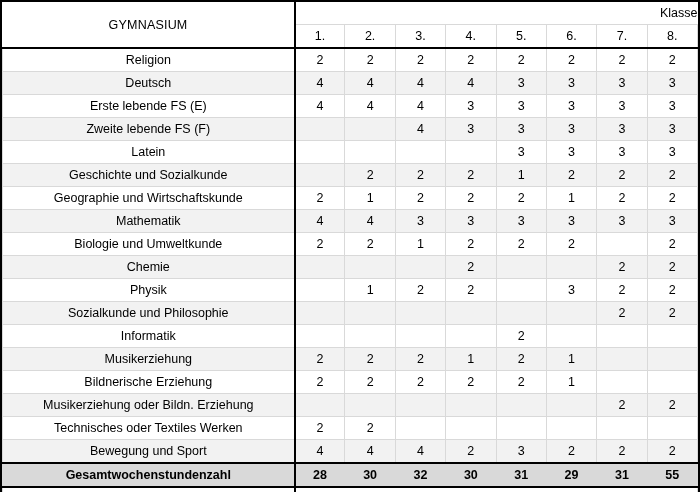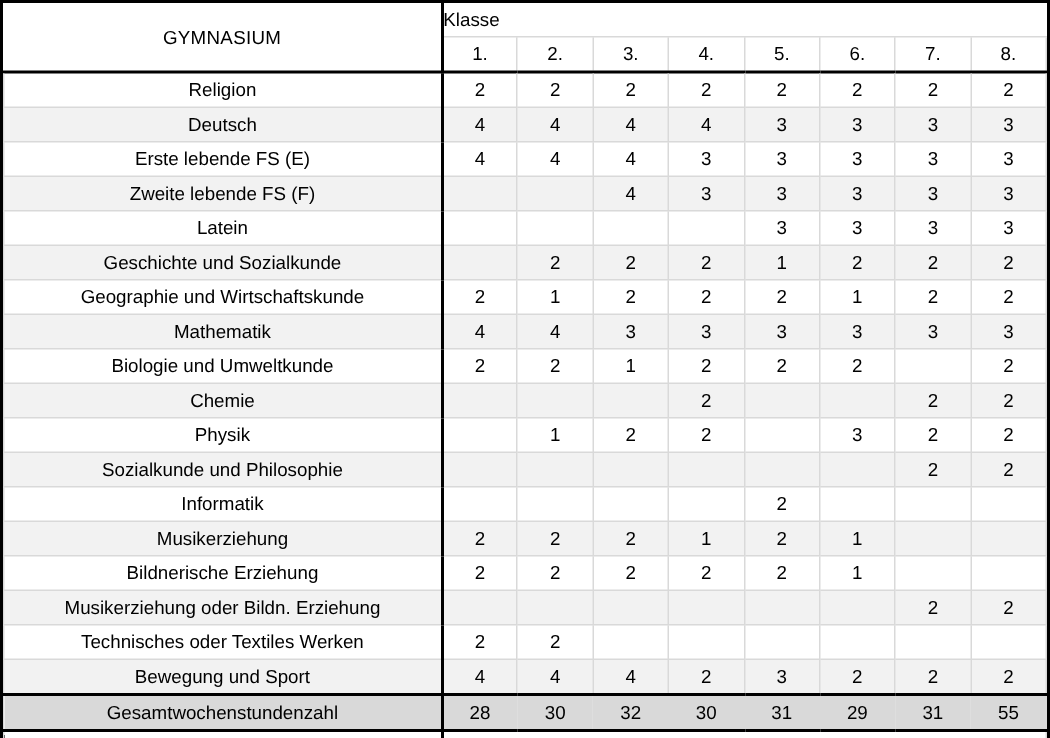--- a/index.html
+++ b/index.html
@@ -44,21 +44,21 @@
     border: none !important;
     border-right: 2px solid #000000 !important;
     border-bottom: 2px solid #000000 !important;
     font-size: 17px;
     font-weight: bold;
     letter-spacing: 0.2px;
     padding-left: 8px;
     text-align: center;
   }
   .hdr-klasse {
-    text-align: left;
+    text-align: right;
     font-weight: bold;
     font-size: 12.5px;
     border: none !important;
     border-bottom: 1px solid #d9d9d9 !important;
     height: 22px;
   }
   .hdr-num {
     text-align: center;
     font-weight: bold;
     font-size: 12.5px;
@@ -79,21 +79,21 @@
     overflow: hidden;
   }
   td.num {
     text-align: center;
     height: 22px;
   }
   tr.shade td { background: #f2f2f2; }
   tr.plain td { background: #ffffff; }
   tr.total td {
     background: #d9d9d9;
-    font-weight: normal;
+    font-weight: bold;
     border-top: 2px solid #000000 !important;
     border-bottom: 2px solid #000000 !important;
     margin-top: 41px;
   }
   tr.total td.subject { border-right: 2px solid #000000 !important; }
   tr.wahl td {
     background: #ffffff;
   }
   td.wahl-span {
     text-align: center;

